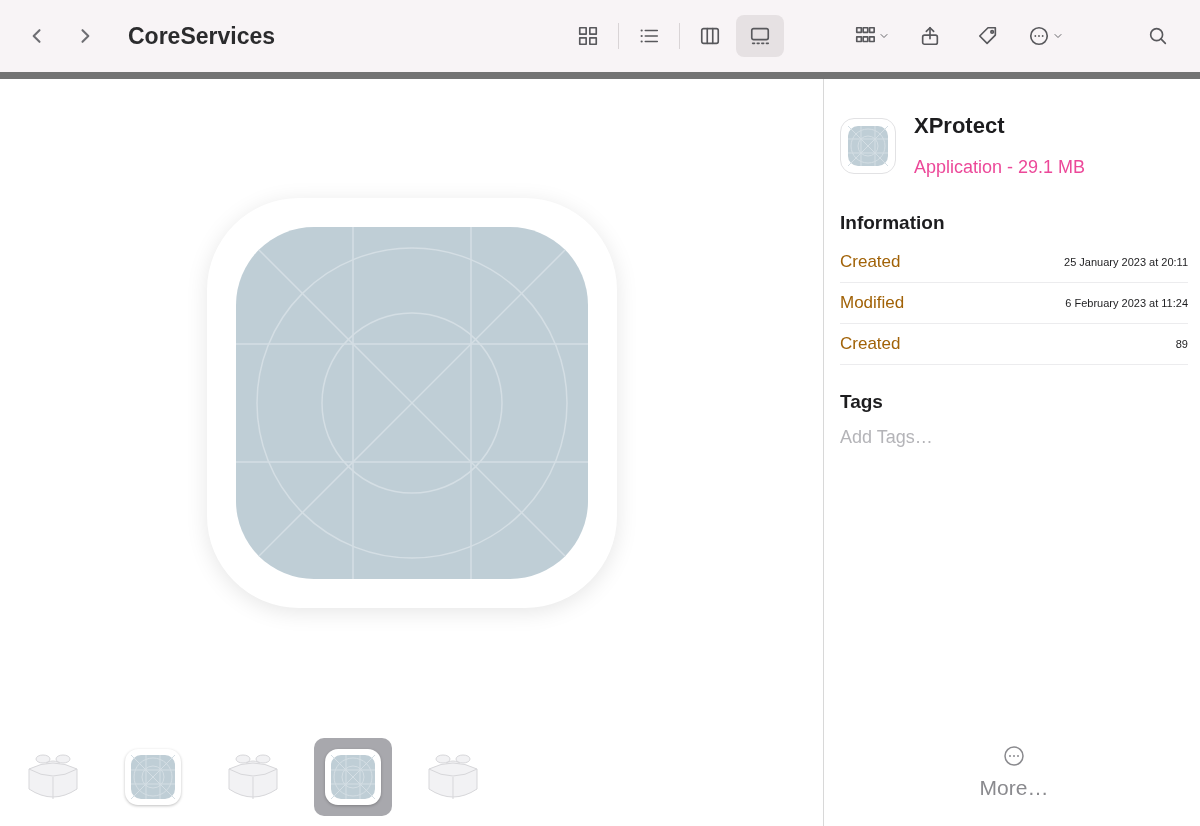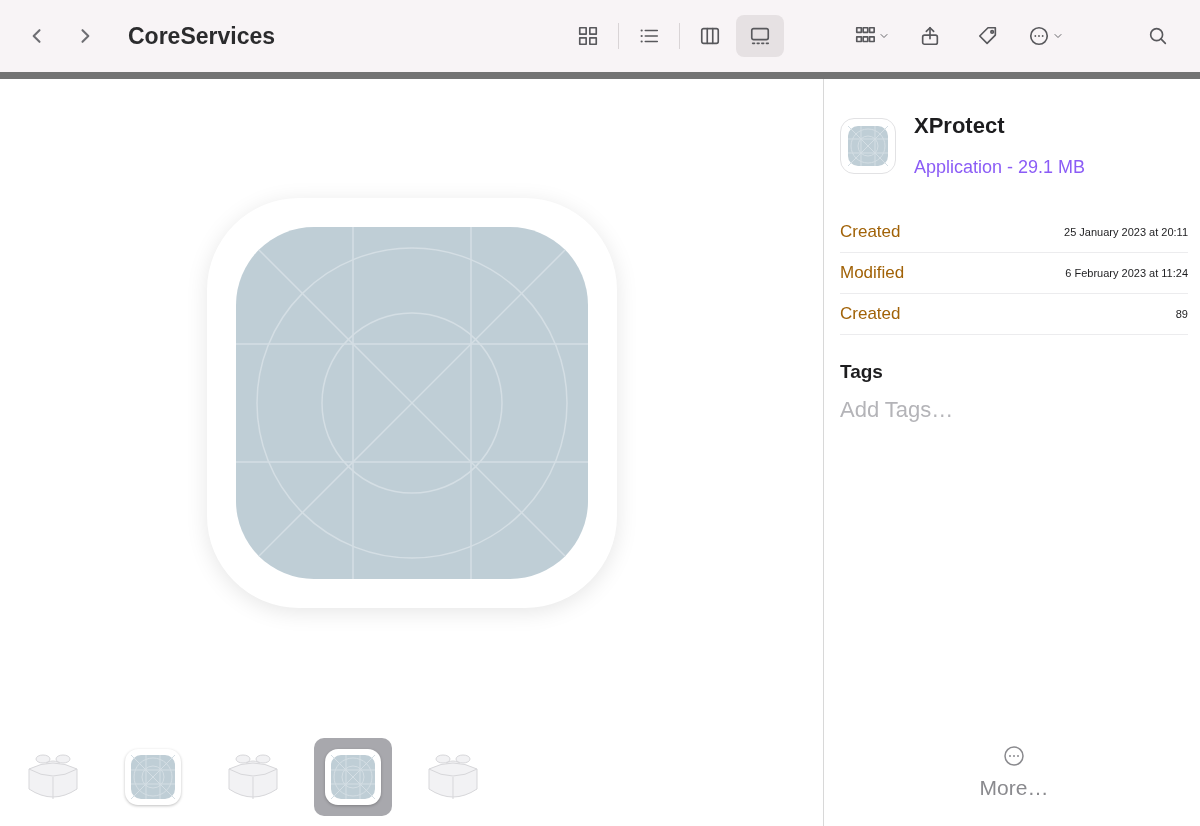--- a/index.html
+++ b/index.html
@@ -40,27 +40,27 @@
   .thumb-app { width:56px;height:56px;border-radius:13px;background:#fff;display:flex;align-items:center;justify-content:center;box-shadow:0 1px 3px rgba(0,0,0,.25); }
   .thumb-app-inner { width:44px;height:44px;border-radius:10px;background:#bfced6;display:flex;align-items:center;justify-content:center; }
   .thumb-app-inner svg * { stroke:#d4dee4;stroke-width:1;fill:none; }
   
   .inspector { width:377px;border-left:1px solid #d8d8d8;padding:34px 12px 18px 16px;display:flex;flex-direction:column;background:#fff; }
   .insp-header { display:flex;align-items:center;gap:18px;margin-bottom:34px;padding-left:0; }
   .insp-header .mini-icon { width:56px;height:56px;border-radius:14px;background:#fff;border:1px solid #e2e2e4;display:flex;align-items:center;justify-content:center; }
   .insp-header .mini-icon-inner { width:40px;height:40px;border-radius:10px;background:#bfced6; }
   .insp-header .mini-icon-inner svg * { stroke:#d4dee4;stroke-width:1;fill:none; }
   .insp-header .titles h1 { font-size:22px;font-weight:700; }
-  .insp-header .titles p { font-size:18px;color:#8b5cf6;margin-top:18px; }
+  .insp-header .titles p { font-size:18px;color:#ec4899;margin-top:18px; }
   .section-title { font-size:19px;font-weight:700;margin:0 0 8px 0; }
   .kv-row { display:flex;justify-content:space-between;align-items:center;padding:10px 0;border-bottom:1px solid #ececee; }
   .kv-row:last-of-type { border-bottom:none; }
   .kv-row .k { font-size:17px;color:#a16207; }
   .kv-row .v { font-size:11px;color:#1d1d1f;font-weight:500;text-align:right; }
-  .tags-add { font-size:22px;color:#b4b4b8;margin-top:6px;border:none;background:transparent;text-align:left;cursor:text;width:100%; }
+  .tags-add { font-size:18px;color:#b4b4b8;margin-top:6px;border:none;background:transparent;text-align:left;cursor:text;width:100%; }
   .insp-fill { flex:1; }
   .insp-footer { text-align:center;padding-bottom:8px; }
   .more-btn { background:transparent;border:none;display:inline-flex;flex-direction:column;align-items:center;gap:8px;color:#8a8a8e;cursor:pointer;font-size:21px; }
   .more-btn svg { width:24px;height:24px;stroke:#8a8a8e;fill:none;stroke-width:1.5; }
 </style>
 </head>
 <body>
 
 <div class="toolbar">
   <button class="nav-btn" aria-label="Back">
@@ -272,20 +272,21 @@
               <circle cx="20" cy="20" r="10"></circle>
           </svg>
         </div>
       </div>
       <div class="titles">
         <h1>XProtect</h1>
         <p>Application - 29.1 MB</p>
       </div>
     </div>
 
+    <div class="section-title">Information</div>
     <div class="kv-row">
       <span class="k">Created</span>
       <span class="v">25 January 2023 at 20:11</span>
     </div>
     <div class="kv-row">
       <span class="k">Modified</span>
       <span class="v">6 February 2023 at 11:24</span>
     </div>
     <div class="kv-row">
       <span class="k">Created</span>

